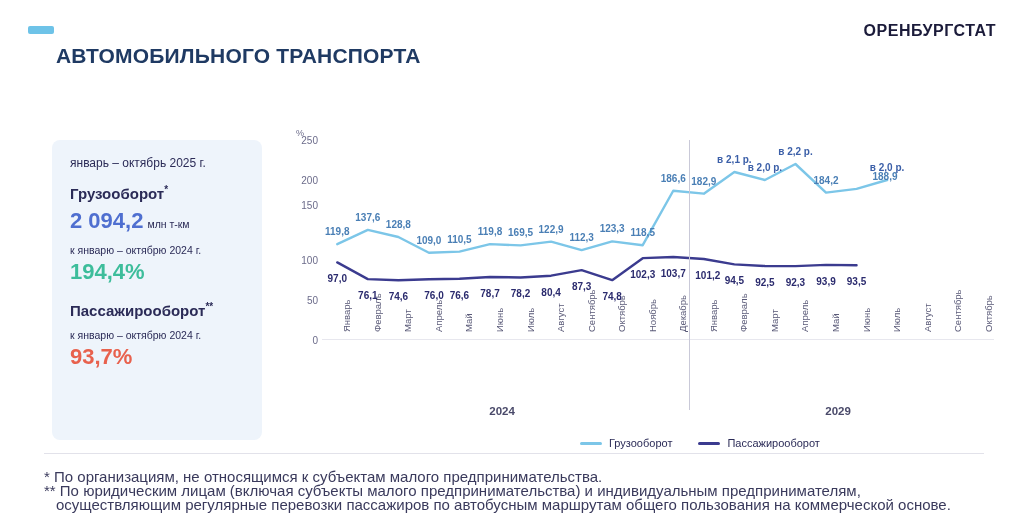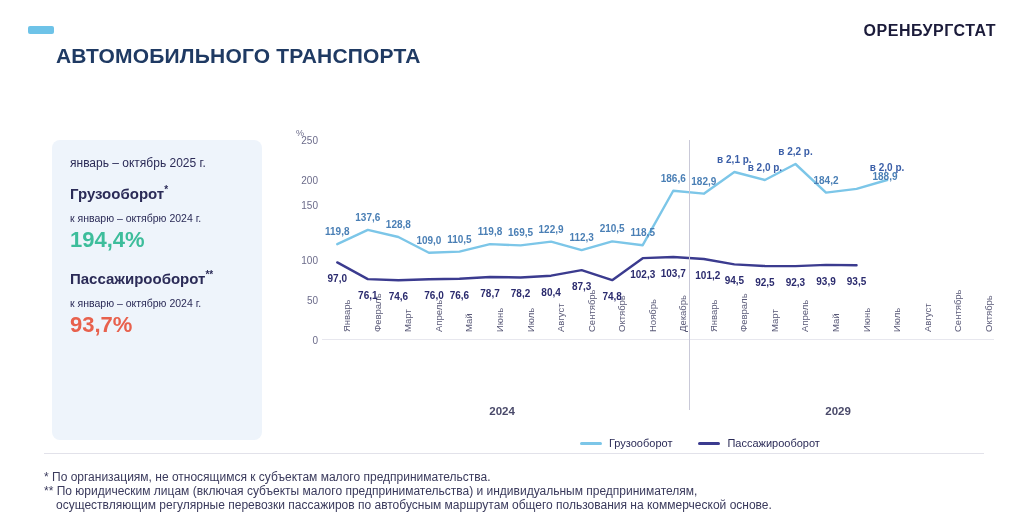--- a/index.html
+++ b/index.html
@@ -105,21 +105,21 @@
   }
   .legend {
     position:absolute; left:580px; top:437px;
     display:flex; gap:26px; align-items:center;
   }
   .legend .item { display:flex; align-items:center; gap:7px; font-size:11px; color:#2b2b57; }
   .legend .swatch { width:22px; height:3px; border-radius:2px; display:inline-block; }
 
   .footnotes {
     position:absolute; left:44px; bottom:14px; right:30px;
-    font-size:12px; color:#3a3a5c; line-height:14px;
+    font-size:15px; color:#3a3a5c; line-height:14px;
   }
   .divider {
     position:absolute; left:44px; bottom:72px; width:940px; height:1px; background:#e2e2ea;
   }
   .dlabel {
     position:absolute; font-size:10px; font-weight:bold; color:#4a7fb5;
     transform:translate(-50%,-50%); white-space:nowrap;
   }
   .dlabel.dark { color:#2b2b6e; }
   .dlabel.note { color:#3b5fa8; }
@@ -135,20 +135,23 @@
     <span>АВТОМОБИЛЬНОГО ТРАНСПОРТА</span>
   </h1>
 </div>
 
 <div class="brand">ОРЕНБУРГСТАТ</div>
 
 <div class="card">
   <div class="period">январь – октябрь 2025 г.</div>
   <div class="label">
     <span>Грузооборот</span><sup>*</sup>
+  </div>
+  <div class="big">
+    <span>2 094,2</span><span class="unit">млн т-км</span>
   </div>
   <div class="cmp">к январю – октябрю 2024 г.</div>
   <div class="pct-green">194,4%</div>
 
   <div class="block2">
     <div class="label">
       <span>Пассажирооборот</span><sup>**</sup>
     </div>
     <div class="cmp">к январю – октябрю 2024 г.</div>
     <div class="pct-red">93,7%</div>
@@ -223,21 +226,21 @@
 
 <div class="dlabel" style="left: 337.273px; top: 231.16px;">119,8</div>
 <div class="dlabel" style="left: 367.818px; top: 216.92px;">137,6</div>
 <div class="dlabel" style="left: 398.364px; top: 223.96px;">128,8</div>
 <div class="dlabel" style="left: 428.909px; top: 239.8px;">109,0</div>
 <div class="dlabel" style="left: 459.455px; top: 238.6px;">110,5</div>
 <div class="dlabel" style="left: 490px; top: 231.16px;">119,8</div>
 <div class="dlabel" style="left: 520.545px; top: 232.36px;">169,5</div>
 <div class="dlabel" style="left: 551.091px; top: 228.68px;">122,9</div>
 <div class="dlabel" style="left: 581.636px; top: 237.16px;">112,3</div>
-<div class="dlabel" style="left: 612.182px; top: 228.36px;">210,5</div>
+<div class="dlabel" style="left: 612.182px; top: 228.36px;">123,3</div>
 <div class="dlabel" style="left: 642.727px; top: 232.2px;">118,5</div>
 <div class="dlabel" style="left: 673.273px; top: 177.72px;">186,6</div>
 <div class="dlabel" style="left: 703.818px; top: 180.68px;">182,9</div>
 <div class="dlabel note" style="left: 734.364px; top: 159px;">в 2,1 р.</div>
 <div class="dlabel note" style="left: 764.909px; top: 167px;">в 2,0 р.</div>
 <div class="dlabel note" style="left: 795.455px; top: 151px;">в 2,2 р.</div>
 <div class="dlabel" style="left: 826px; top: 179.64px;">184,2</div>
 <div class="dlabel" style="left: 885px; top: 175.88px;">188,9</div>
 <div class="dlabel note" style="left: 887.091px; top: 167px;">в 2,0 р.</div>
 <div class="dlabel dark" style="left: 337.273px; top: 278.4px;">97,0</div>

